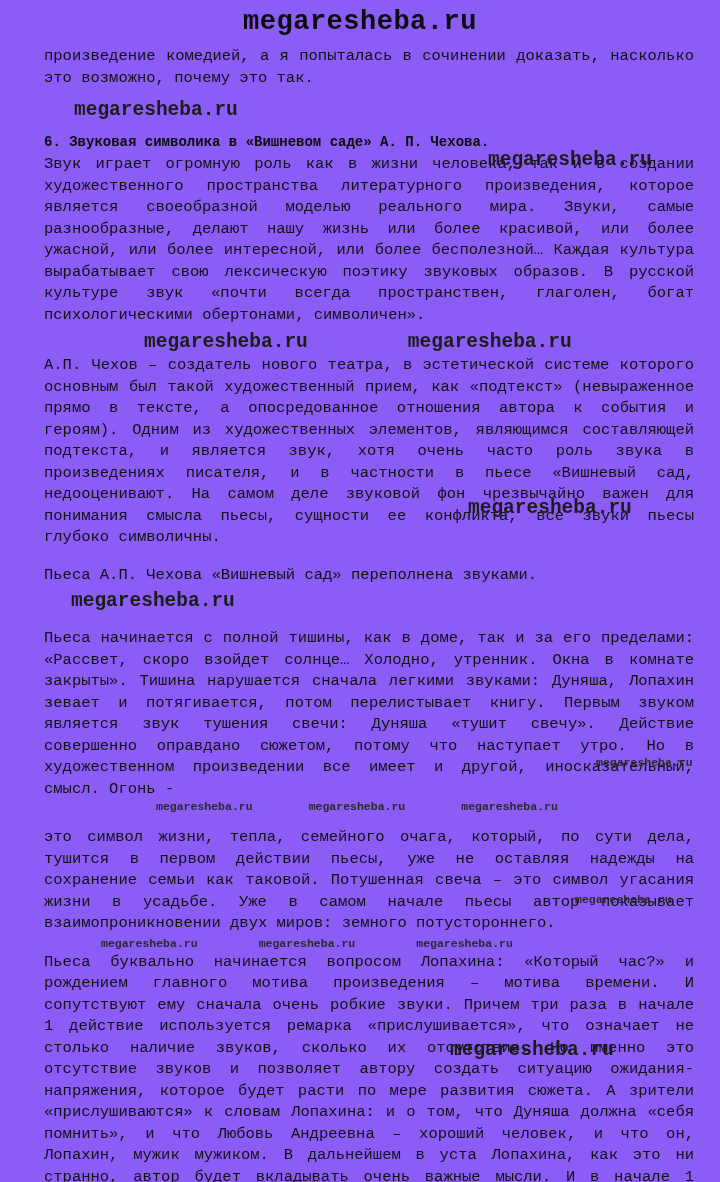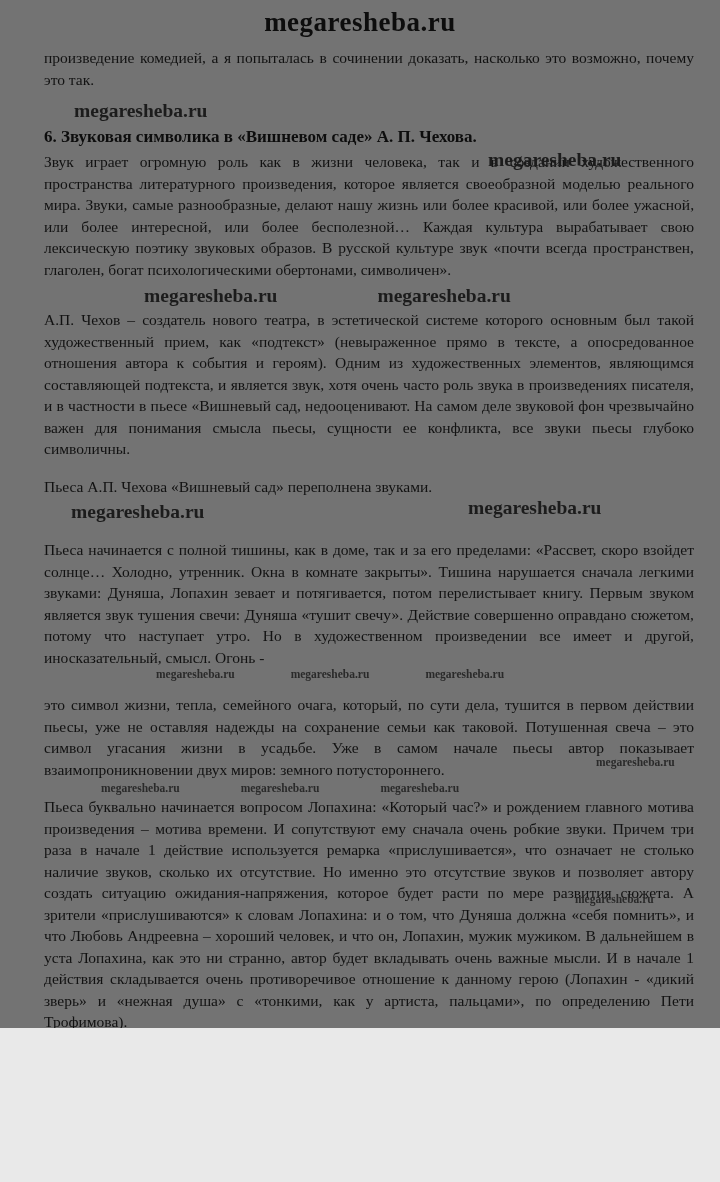--- a/index.html
+++ b/index.html
@@ -1,33 +1,33 @@
 <!DOCTYPE html>
 <html><head>
 <meta charset="utf-8">
 <style>
   html,body{margin:0;padding:0;background:#e9e9e9;}
   .page{
-    width:720px;height:1028px;background:#737373;position:relative;
-    font-family:Liberation Serif, serif;color:#121212;
+    width:720px;height:1182px;background:#8b5cf6;position:relative;
+    font-family:Liberation Mono, monospace;color:#121212;
     overflow:hidden;display:flex;flex-direction:column;box-sizing:border-box;
     margin:0 auto;
   }
   .header-top{
     text-align:center;font-weight:bold;font-size:27px;letter-spacing:.5px;
     padding-top:7px;color:#0d0d0d;
   }
   .body-col{padding:0 26px 0 44px;}
   p.text{
     font-size:15.5px;line-height:21.5px;text-align:justify;margin:9px 0;
   }
   p.tight-top{margin-top:2px;}
   p.tight-bottom{margin-bottom:2px;margin-top:16px;}
   .heading{
-    font-weight:bold;font-size:17px;margin:5px 0 4px;color:#0d0d0d;
+    font-weight:bold;font-size:14px;margin:13px 0 4px;color:#0d0d0d;
   }
   .wm{font-weight:bold;color:#1c1c1c;white-space:nowrap;}
   .wm-md{font-size:19.5px;}
   .wm-sm{font-size:11.5px;color:#2a2a2a;}
   .wm-row{display:flex;align-items:center;}
   .wm-row-a{padding-left:30px;margin:10px 0 2px;}
   .wm-row-cd{padding-left:100px;gap:100px;margin:-4px 0 0;}
   .wm-row-f{padding-left:27px;margin:4px 0 0;}
   .wm-row-sm1{padding-left:112px;gap:56px;margin:-2px 0 -2px;}
   .wm-row-sm2{padding-left:57px;gap:61px;margin:0 0 2px;}

